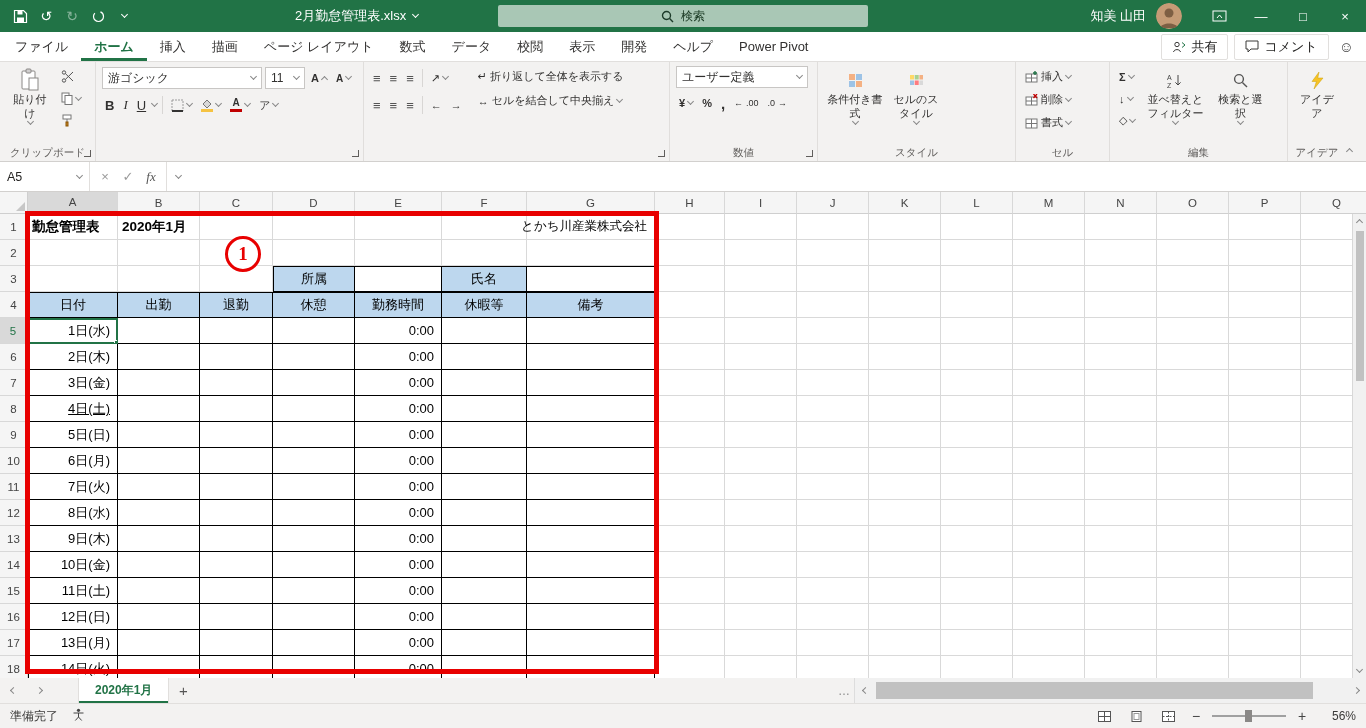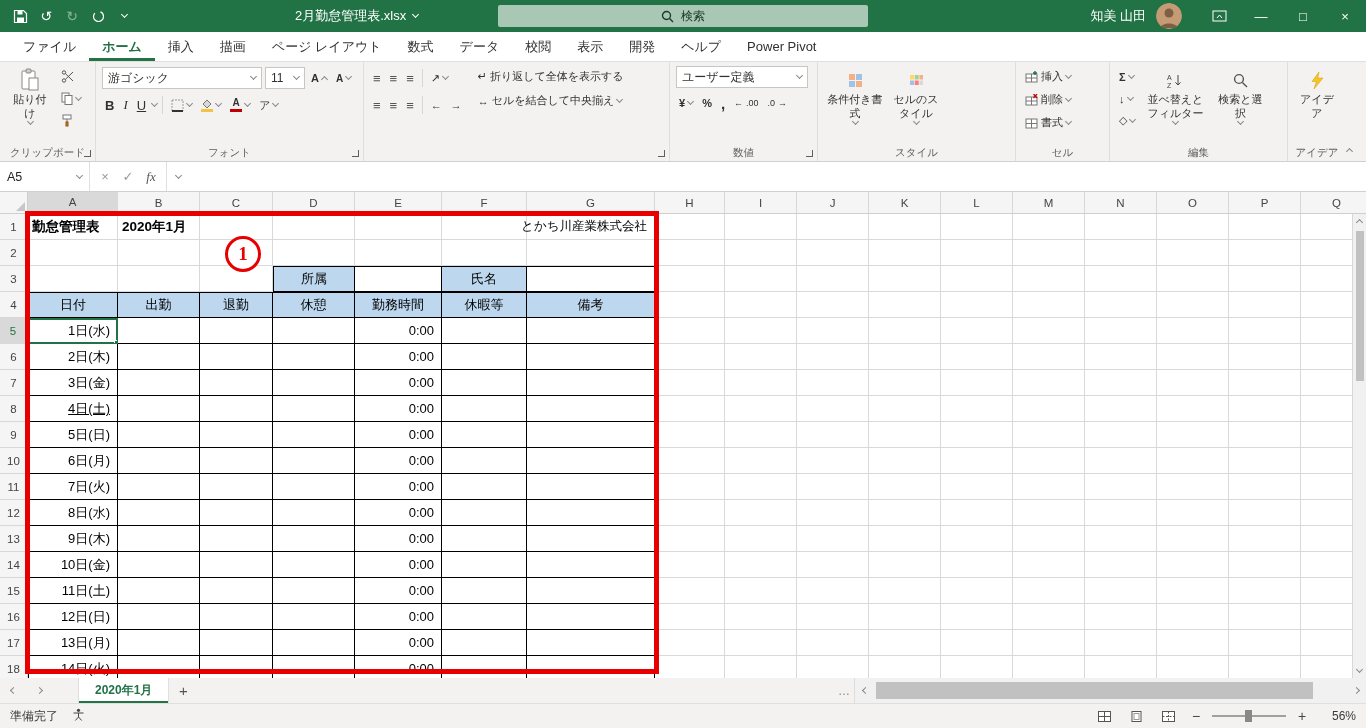--- a/index.html
+++ b/index.html
@@ -23,21 +23,21 @@
 .chev{display:inline-block;width:5px;height:5px;border-right:1.3px solid #5a5a5a;border-bottom:1.3px solid #5a5a5a;flex:0 0 auto}
 .chev-d{transform:rotate(45deg);margin-top:-3px}
 .chev-u{transform:rotate(-135deg);margin-top:2px}
 .chev-l{transform:rotate(135deg)}
 .chev-r{transform:rotate(-45deg)}
 .chev.w{border-color:#fff}
 .chev.g{border-color:#888}
 
 
 .tabrow{height:30px;background:#fff;display:flex;align-items:stretch;border-bottom:1px solid #e1dfdd;flex:0 0 auto}
-.tabs{display:flex;padding-left:10px}
+.tabs{display:flex;padding-left:2px}
 .rtab{padding:0 13px;display:flex;align-items:center;font-size:13px;color:#323130;white-space:nowrap}
 .rtab.active{color:#217346;font-weight:700;box-shadow:inset 0 -3px 0 #217346}
 .tab-actions{margin-left:auto;display:flex;align-items:center;gap:6px;padding-right:8px}
 .action-btn{display:flex;align-items:center;gap:5px;font-size:13px;padding:3px 10px;border:1px solid #e1dfdd;border-radius:2px;background:#fff;white-space:nowrap}
 .smiley{font-size:15px;color:#444;padding:0 4px}
 
 
 .ribbon{height:100px;background:#f3f2f1;display:flex;position:relative;border-bottom:1px solid #d2d0ce;flex:0 0 auto}
 .rgroup{display:flex;flex-direction:column;position:relative;border-right:1px solid #e0dedc;padding:2px 2px 0;flex:0 0 auto}
 .gbody{flex:1;display:flex;align-items:flex-start;gap:4px;padding:2px 4px}
@@ -181,20 +181,37 @@
         <div class="rtab">描画</div>
         <div class="rtab">ページ レイアウト</div>
         <div class="rtab">数式</div>
         <div class="rtab">データ</div>
         <div class="rtab">校閲</div>
         <div class="rtab">表示</div>
         <div class="rtab">開発</div>
         <div class="rtab">ヘルプ</div>
         <div class="rtab">Power Pivot</div>
       </div>
+    <div class="tab-actions">
+      <span class="action-btn">
+        <svg width="14" height="13" viewBox="0 0 14 13">
+            <circle cx="5" cy="4.5" r="2.2" fill="none" stroke="#3b3a39"></circle>
+            <path d="M1.5 12c.7-3.2 6.3-3.2 7 0" fill="none" stroke="#3b3a39"></path>
+            <path d="M10 2.5l3 2.5-3 2.5" fill="none" stroke="#217346"></path>
+          </svg>
+        <span>共有</span>
+      </span>
+      <span class="action-btn">
+        <svg width="14" height="13" viewBox="0 0 14 13">
+            <path d="M1 1h12v8H6l-3 3V9H1z" fill="none" stroke="#3b3a39"></path>
+          </svg>
+        <span>コメント</span>
+      </span>
+      <span class="smiley">☺</span>
+    </div>
   </nav>
 
   <div class="ribbon">
 
     <section class="rgroup" style="width:96px">
       <div class="gbody">
         <div class="bigbtn" style="width:48px">
           <span class="bicon">
             <svg width="20" height="24" viewBox="0 0 20 24">
                 <rect x="2" y="3" width="13" height="18" rx="1" fill="#fff" stroke="#8a8886"></rect>
@@ -283,23 +300,20 @@
               <span class="bar" style="background:#c00000"></span>
             </span>
             <i class="chev chev-d g"></i>
           </span>
           <span class="sbtn">
               <span>ア</span>
               <i class="chev chev-d g"></i>
             </span>
         </div>
       </div>
-      <div class="glabel">
-          <span>フォント</span>
-        </div>
       <span class="launcher"></span>
     </section>
 
     <section class="rgroup" style="width:306px">
       <div class="gbody" style="gap:10px">
         <div style="display:flex;flex-direction:column;gap:3px">
           <div class="frow">
             <span class="sbtn lnico">≡</span>
             <span class="sbtn lnico">≡</span>
             <span class="sbtn lnico">≡</span>

